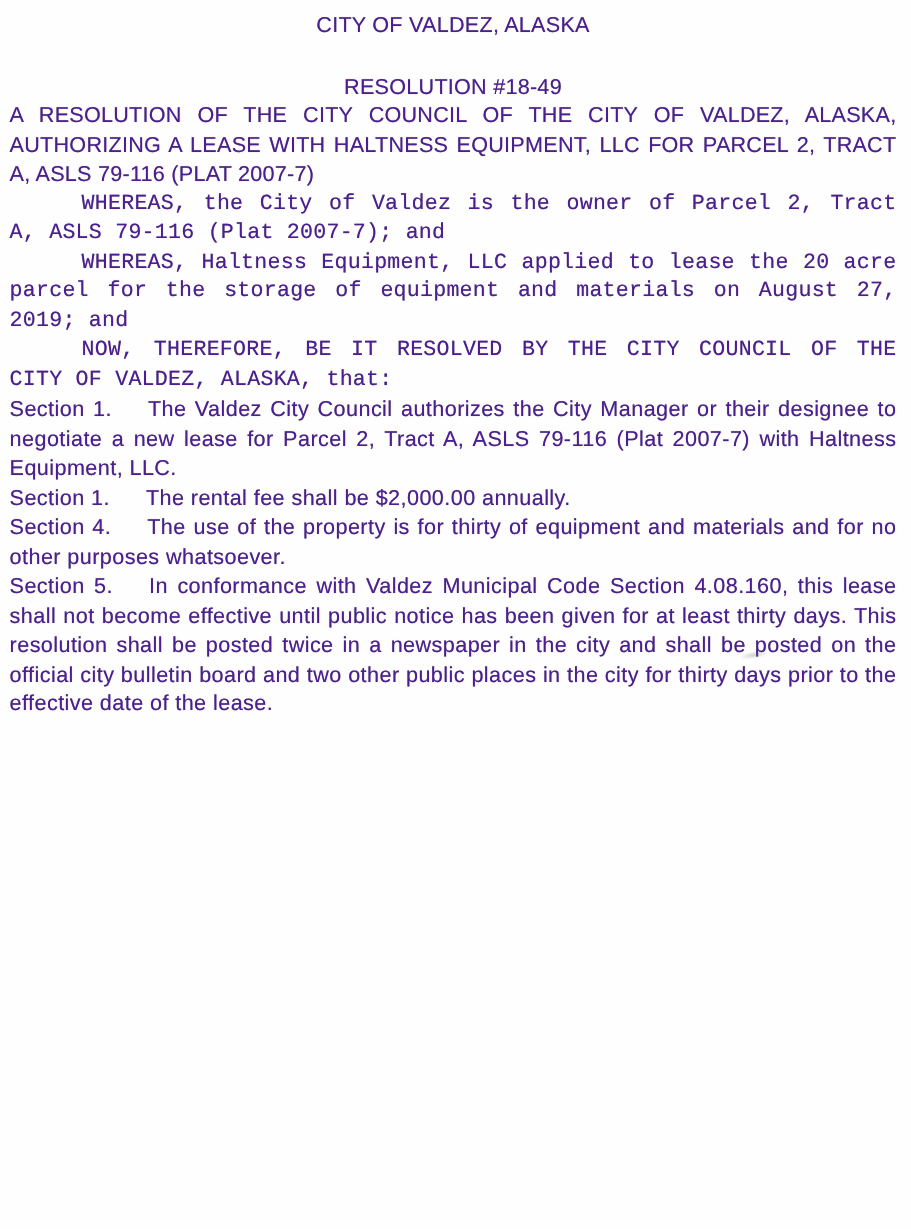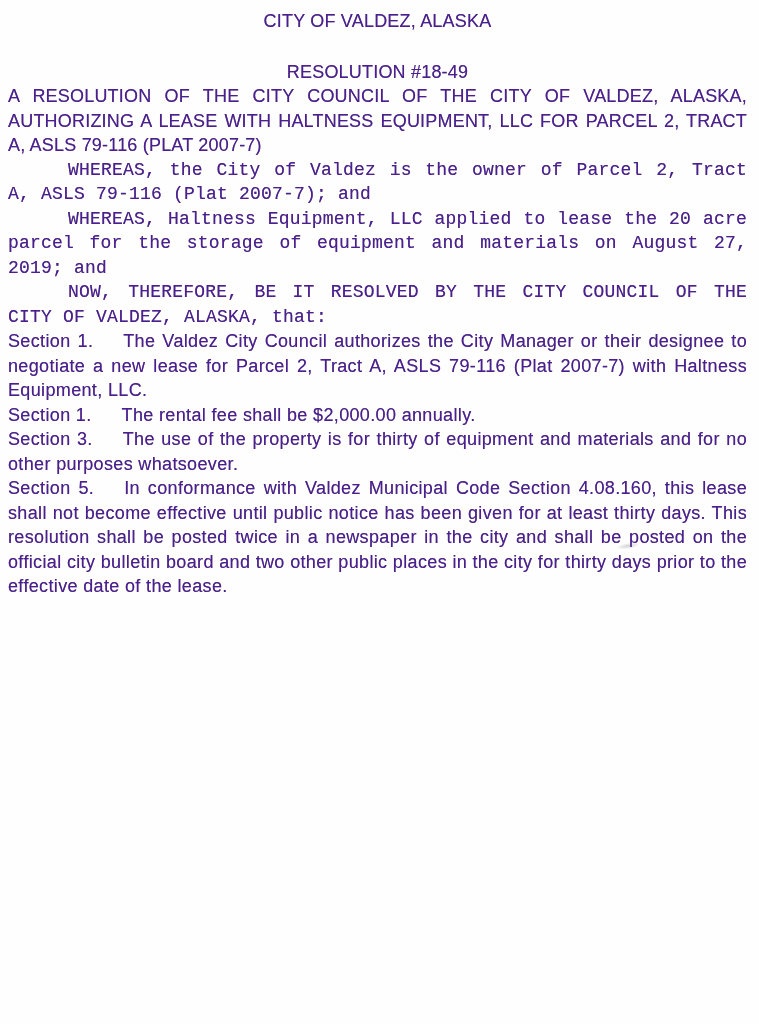--- a/index.html
+++ b/index.html
@@ -93,21 +93,21 @@
   <p class="section">
     <span class="section-label">Section 1.</span><span class="tab"></span><span class="section-text">The Valdez City Council authorizes the City Manager or their designee to negotiate a new lease for Parcel 2, Tract A, ASLS 79-116 (Plat 2007-7) with Haltness Equipment, LLC.</span>
   </p>
 
 
   <p class="section">
     <span class="section-label">Section 1.</span><span class="tab"></span><span class="section-text">The rental fee shall be $2,000.00 annually.</span>
   </p>
 
   <p class="section">
-    <span class="section-label">Section 3.</span><span class="tab"></span><span class="section-text">The use of the property is for thirty of equipment and materials and for no other purposes whatsoever.</span>
+    <span class="section-label">Section 4.</span><span class="tab"></span><span class="section-text">The use of the property is for thirty of equipment and materials and for no other purposes whatsoever.</span>
   </p>
 
   <p class="section">
     <span class="section-label">Section 5.</span><span class="tab"></span><span class="section-text">In conformance with Valdez Municipal Code Section 4.08.160, this lease shall not become effective until public notice has been given for at least thirty days. This resolution shall be posted twice in a newspaper in the city and shall be posted on the official city bulletin board and two other public places in the city for thirty days prior to the effective date of the lease.</span>
   </p>
 
   <div class="artifact"></div>
 
 </div>
 

